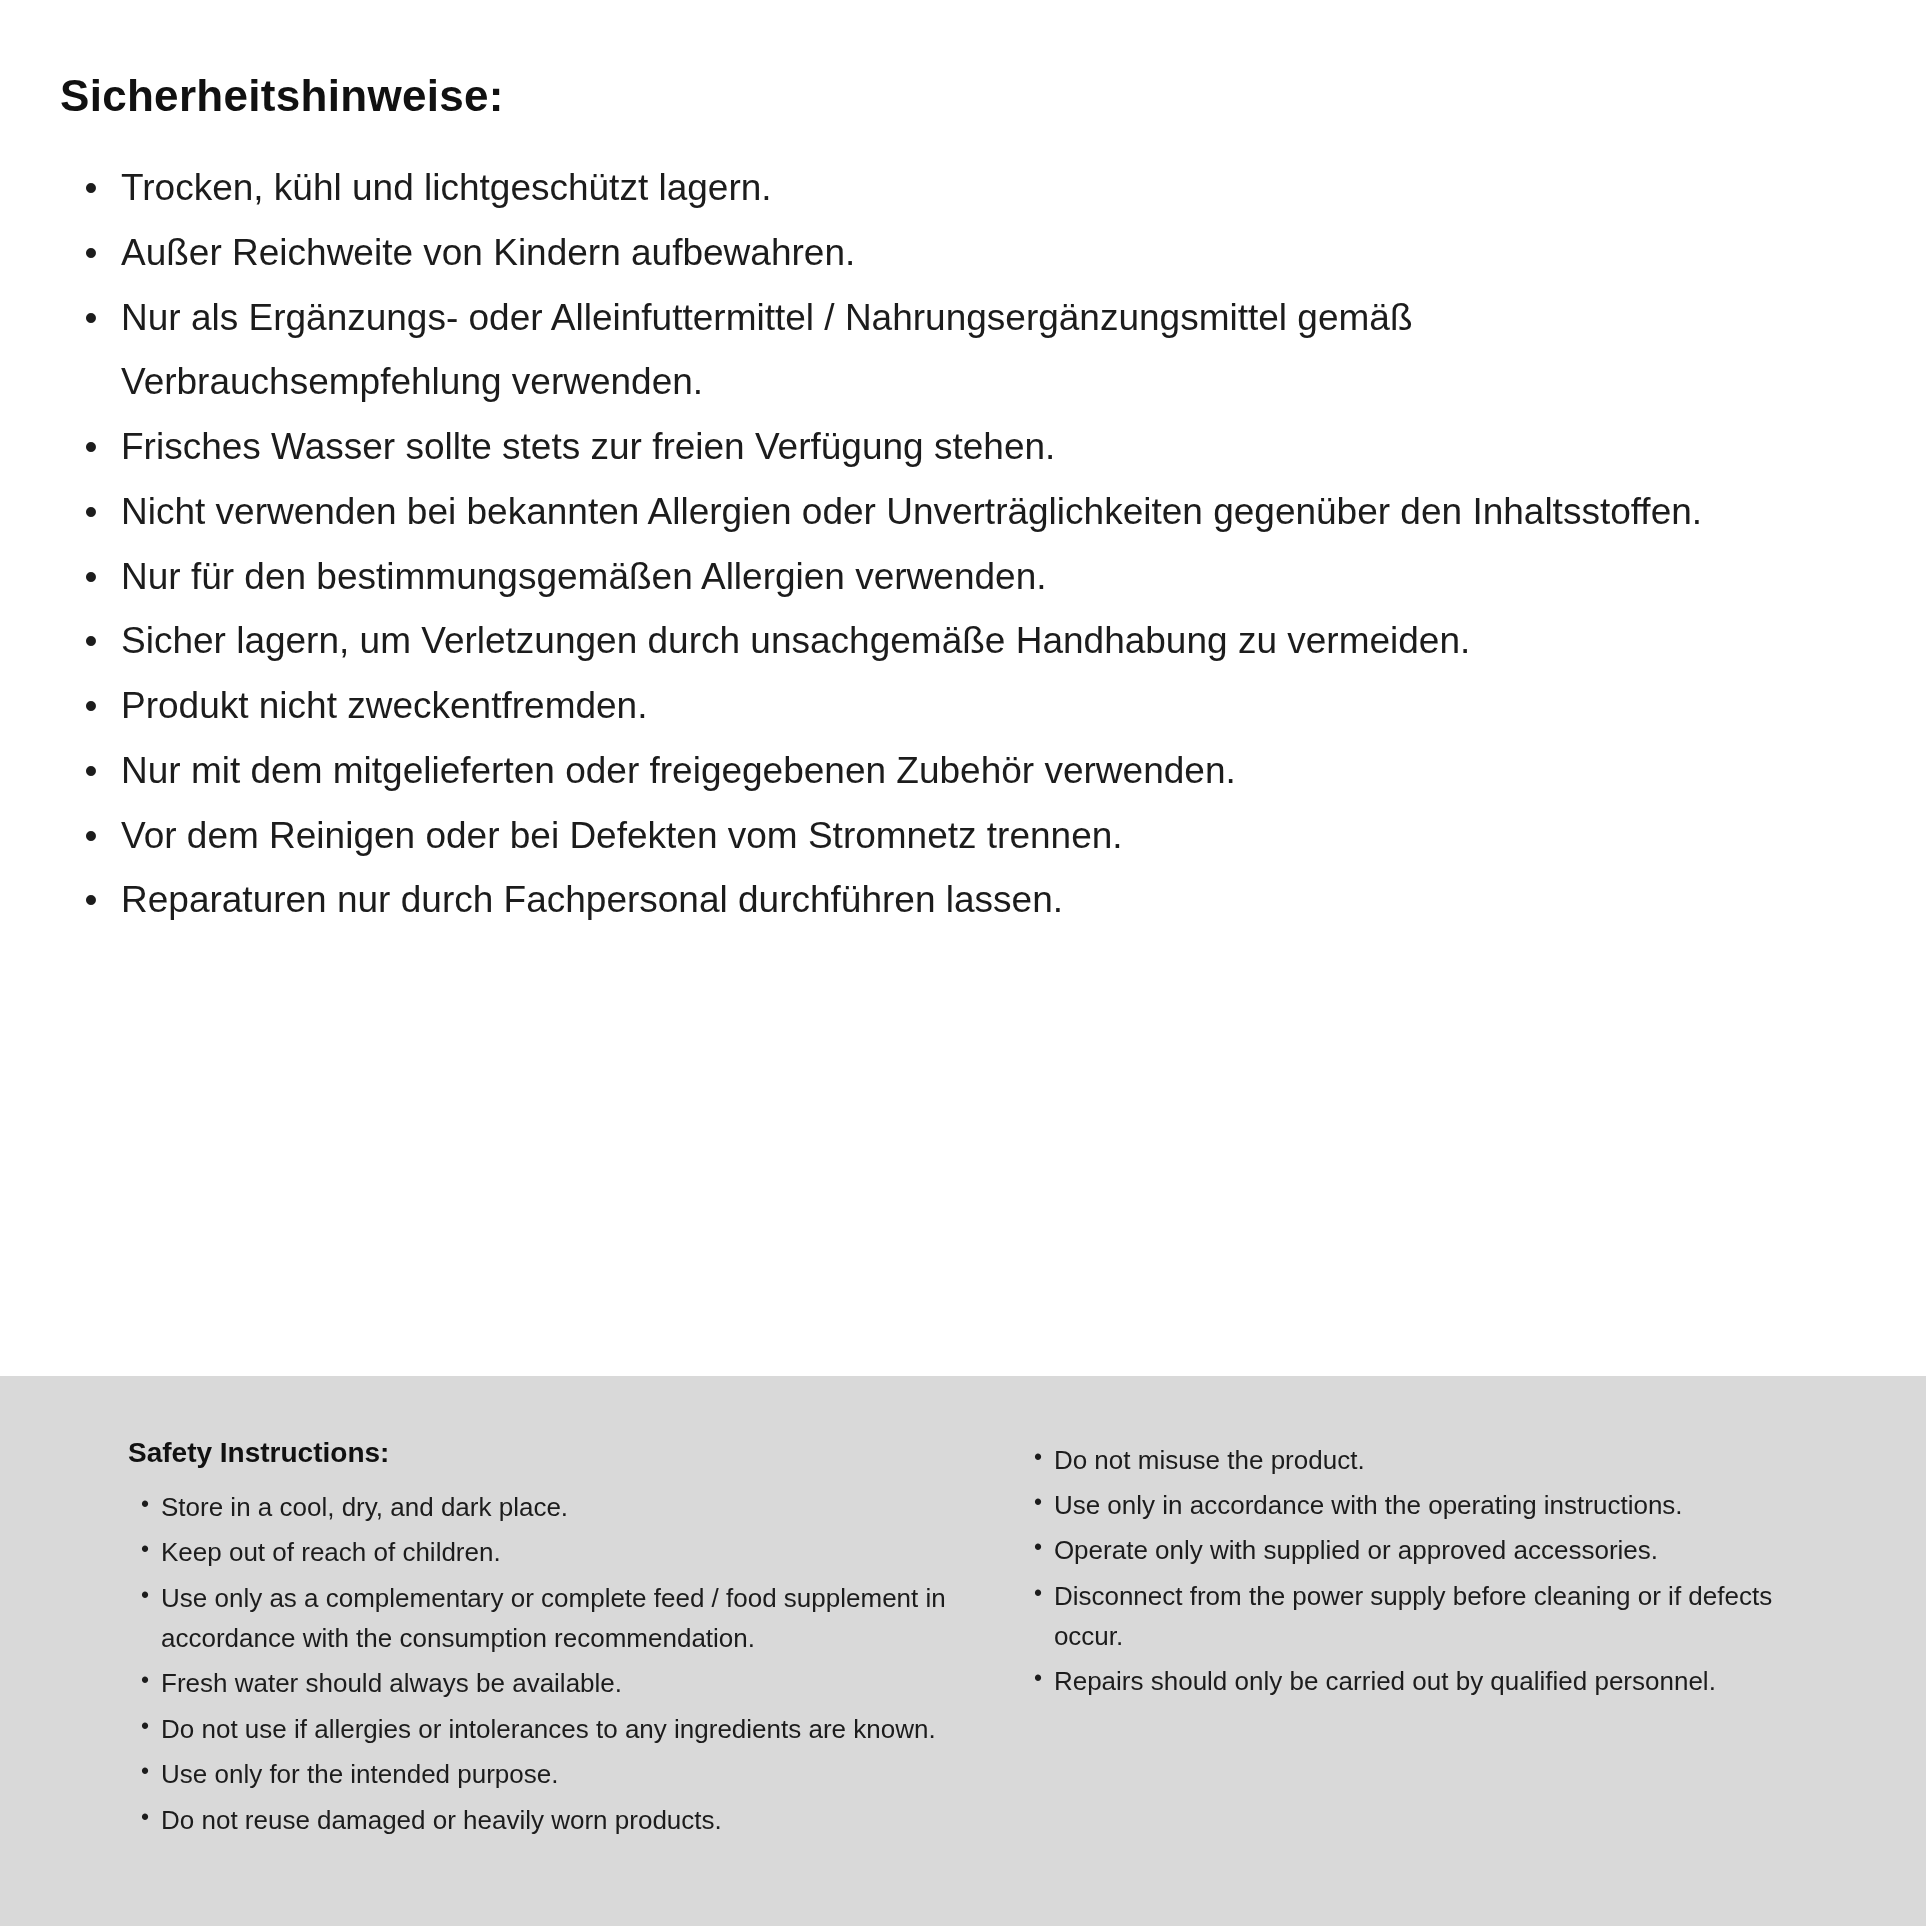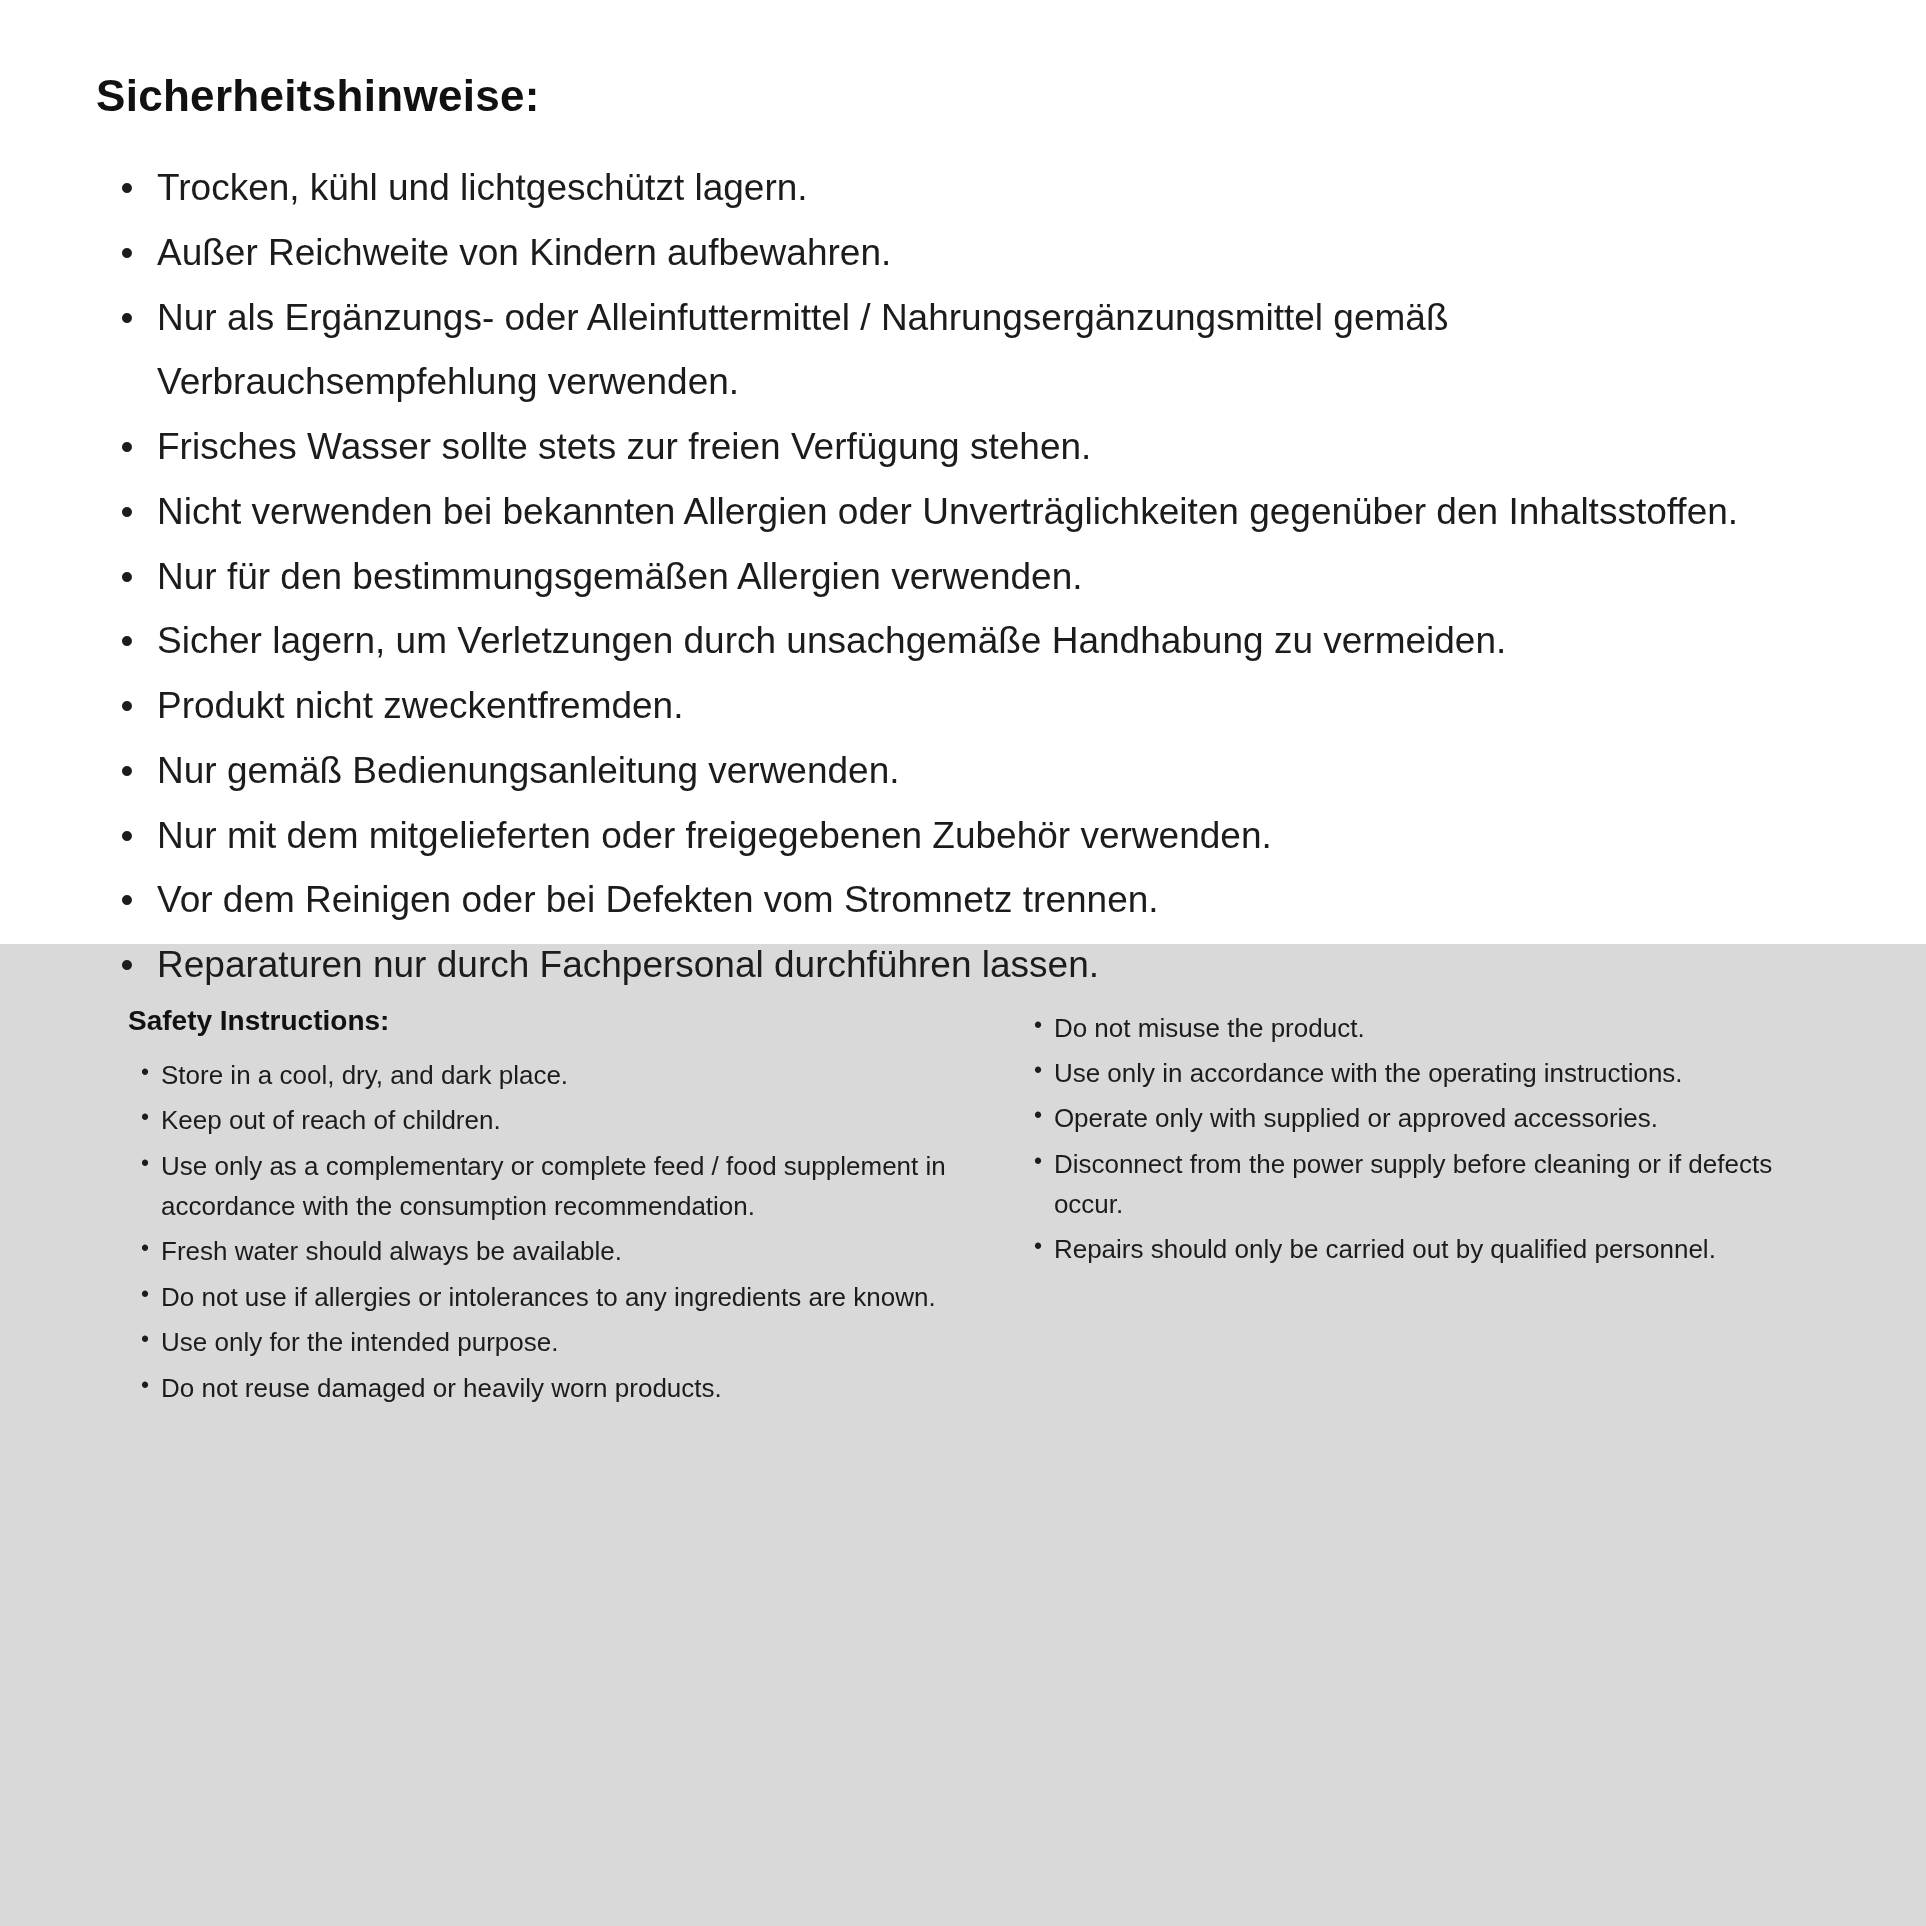--- a/index.html
+++ b/index.html
@@ -12,23 +12,23 @@
   }
   .page {
     width: 1926px;
     height: 1926px;
     display: flex;
     flex-direction: column;
   }
 
   
   .german-section {
-    height: 944px;
+    height: 1376px;
     background: #ffffff;
-    padding: 71px 128px 0 96px;
+    padding: 71px 128px 0 60px;
   }
   .german-title {
     font-size: 44px;
     font-weight: 700;
     color: #111111;
     margin-bottom: 35px;
     letter-spacing: 0.3px;
   }
   .de-list {
     list-style: none;
@@ -93,21 +93,20 @@
     <h1 class="german-title">Sicherheitshinweise:</h1>
     <ul class="de-list">
         <li>Trocken, kühl und lichtgeschützt lagern.</li>
         <li>Außer Reichweite von Kindern aufbewahren.</li>
         <li>Nur als Ergänzungs- oder Alleinfuttermittel / Nahrungsergänzungsmittel gemäß Verbrauchsempfehlung verwenden.</li>
         <li>Frisches Wasser sollte stets zur freien Verfügung stehen.</li>
         <li>Nicht verwenden bei bekannten Allergien oder Unverträglichkeiten gegenüber den Inhaltsstoffen.</li>
         <li>Nur für den bestimmungsgemäßen Allergien verwenden.</li>
         <li>Sicher lagern, um Verletzungen durch unsachgemäße Handhabung zu vermeiden.</li>
         <li>Produkt nicht zweckentfremden.</li>
-        <li>Nur gemäß Bedienungsanleitung verwenden.</li>
         <li>Nur mit dem mitgelieferten oder freigegebenen Zubehör verwenden.</li>
         <li>Vor dem Reinigen oder bei Defekten vom Stromnetz trennen.</li>
         <li>Reparaturen nur durch Fachpersonal durchführen lassen.</li>
       </ul>
   </section>
 
   <section class="english-section">
     <div class="col-left">
       <h2 class="english-title">Safety Instructions:</h2>
       <ul class="en-list">

